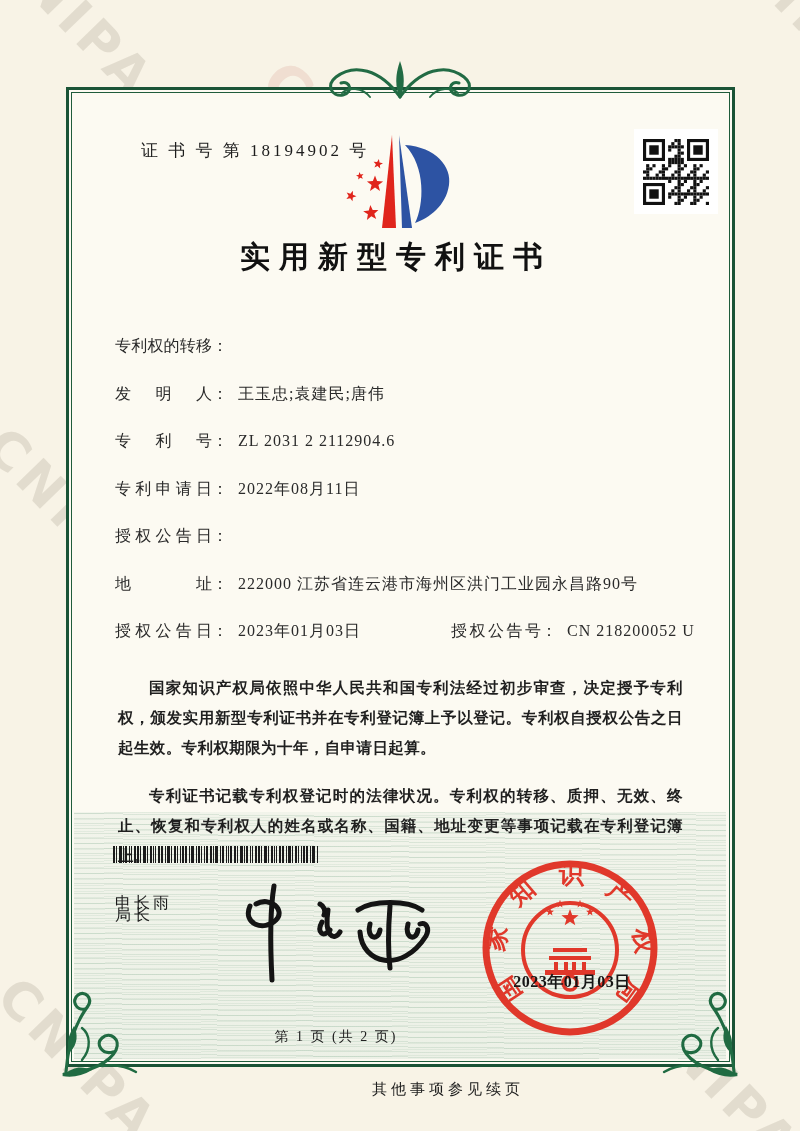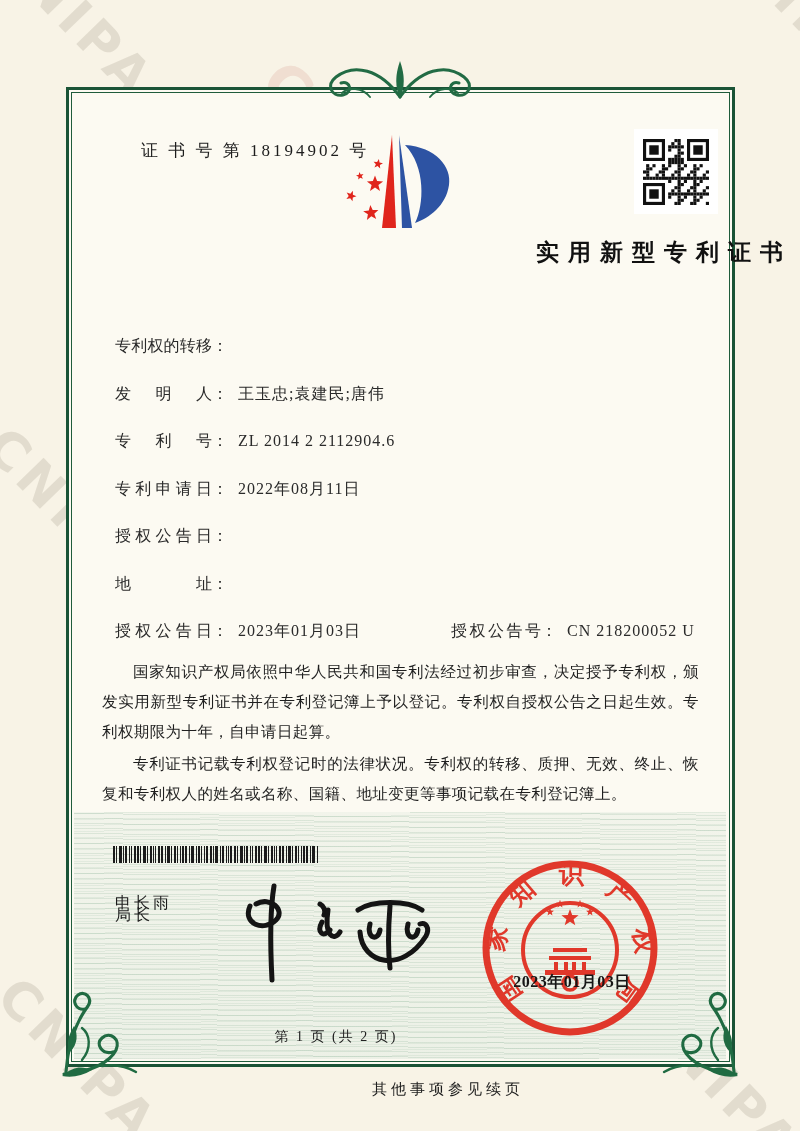--- a/index.html
+++ b/index.html
@@ -28,42 +28,42 @@
     position:absolute;left:74px;top:812px;width:652px;height:247px;z-index:1;
     background:
       repeating-linear-gradient(0.6deg, rgba(95,150,115,0.16) 0px, rgba(95,150,115,0.16) 1px, rgba(255,255,255,0) 1px, rgba(255,255,255,0) 5px),
       repeating-linear-gradient(-0.6deg, rgba(95,150,115,0.10) 0px, rgba(95,150,115,0.10) 1px, rgba(255,255,255,0) 1px, rgba(255,255,255,0) 6px),
       linear-gradient(180deg, rgba(223,233,221,0.35), rgba(223,233,221,0.55));
   }
   .cert-no{
     position:absolute;left:104px;top:139px;font-size:17px;letter-spacing:3px;color:#1d1d1d;z-index:2;margin-left:37px;
   }
   .doc-title{
-    position:absolute;left:0;top:237px;width:792px;text-align:right;z-index:2;
-    font-size:23px;font-weight:700;letter-spacing:9px;color:#111;
+    position:absolute;left:0;top:237px;width:792px;text-align:center;z-index:2;
+    font-size:30px;font-weight:700;letter-spacing:9px;color:#111;
   }
   .qr-patch{position:absolute;left:634px;top:129px;width:84px;height:85px;background:#fff;z-index:2;}
   .logo{position:absolute;left:333px;top:127px;width:138px;height:108px;z-index:2;}
   
   .fields{
     position:absolute;left:115px;top:336px;width:580px;z-index:2;
     display:flex;flex-direction:column;gap:26.5px;font-size:16px;color:#2a2a2a;
   }
   .frow{display:flex;align-items:baseline;white-space:nowrap;}
   .flabel{display:inline-block;width:97px;text-align:justify;text-align-last:justify;letter-spacing:0;}
   .fcolon{display:inline-block;margin-right:10px;}
   .fvalue{letter-spacing:1px;}
   .grant-pair{margin-left:90px;display:flex;align-items:baseline;}
   .grant-pair .flabel{width:90px;}
   
   .body-text{
     position:absolute;left:100px;top:655px;width:601px;z-index:2;
     font-size:15.5px;line-height:1.93;text-align:justify;color:#1f1f1f;letter-spacing:0.4px;
   }
-  .body-text p{margin:2px;text-indent:2em;}
+  .body-text p{margin:18px;text-indent:2em;font-weight:bold;}
   .barcode{position:absolute;left:113px;top:846px;width:206px;height:17px;z-index:2;}
   .officer{position:absolute;left:115px;z-index:4;font-size:16px;letter-spacing:3px;color:#1b1b1b;}
   .officer.role{top:905px;}
   .officer.name{top:893px;}
   .signature{position:absolute;left:212px;top:876px;width:230px;height:115px;z-index:4;}
   .seal{position:absolute;left:474px;top:852px;width:192px;height:192px;z-index:3;opacity:0.93;}
   .seal-date{
     position:absolute;left:492px;top:972px;width:160px;text-align:center;z-index:5;
     font-size:16px;font-weight:600;letter-spacing:0.5px;color:#161616;
   }
@@ -290,34 +290,35 @@
       <span class="fcolon">：</span>
   </div>
   <div class="frow">
     <span class="flabel">发明人</span>
       <span class="fcolon">：</span>
     <span class="fvalue">王玉忠;袁建民;唐伟</span>
   </div>
   <div class="frow">
     <span class="flabel">专利号</span>
       <span class="fcolon">：</span>
-    <span class="fvalue">ZL 2014 2 2112904.6</span>
+    <span class="fvalue">ZL 2031 2 2112904.6</span>
   </div>
   <div class="frow">
     <span class="flabel">专利申请日</span>
       <span class="fcolon">：</span>
     <span class="fvalue">2022年08月11日</span>
   </div>
   <div class="frow">
     <span class="flabel">授权公告日</span>
       <span class="fcolon">：</span>
   </div>
   <div class="frow">
     <span class="flabel">地址</span>
       <span class="fcolon">：</span>
+    <span class="fvalue">222000 江苏省连云港市海州区洪门工业园永昌路90号</span>
   </div>
   <div class="frow">
     <span class="flabel">授权公告日</span>
       <span class="fcolon">：</span>
     <span class="fvalue">2023年01月03日</span>
     <span class="grant-pair">
       <span class="flabel">授权公告号</span>
         <span class="fcolon">：</span>
       <span class="fvalue">CN 218200052 U</span>
     </span>

